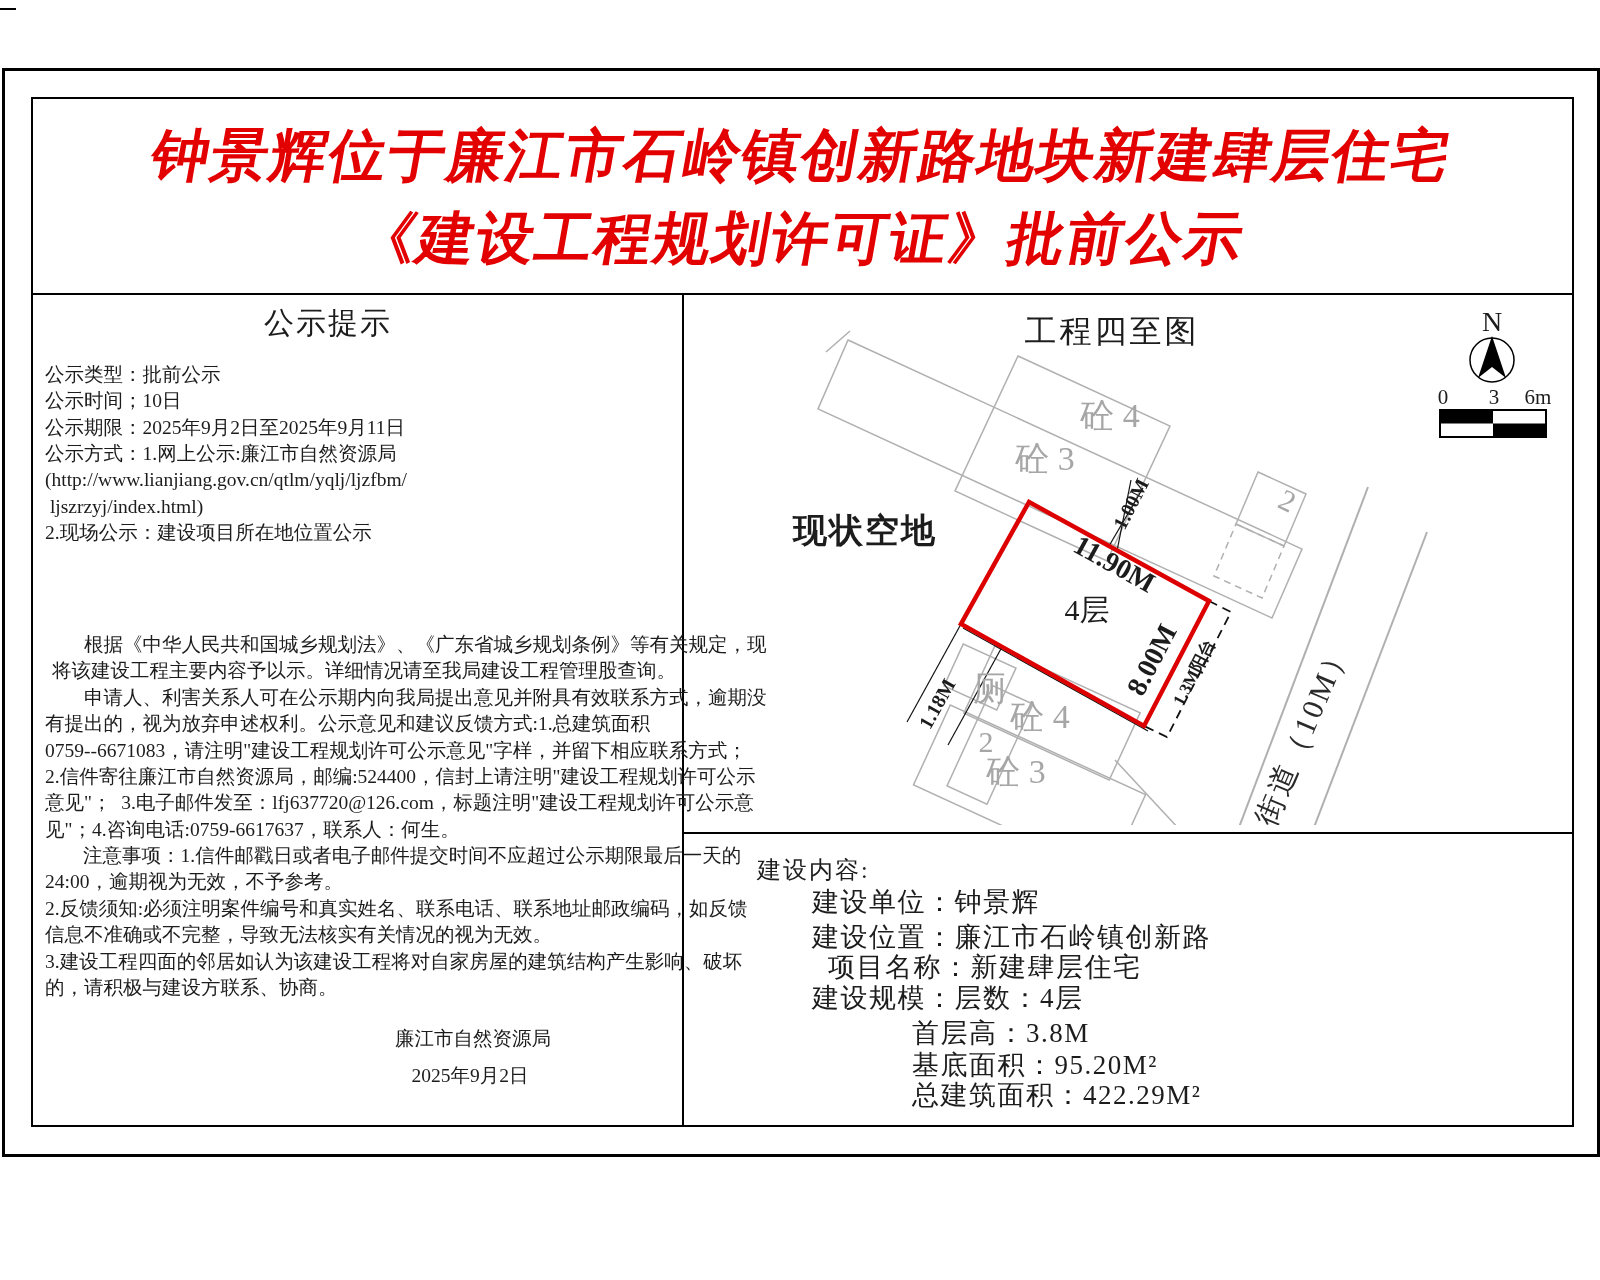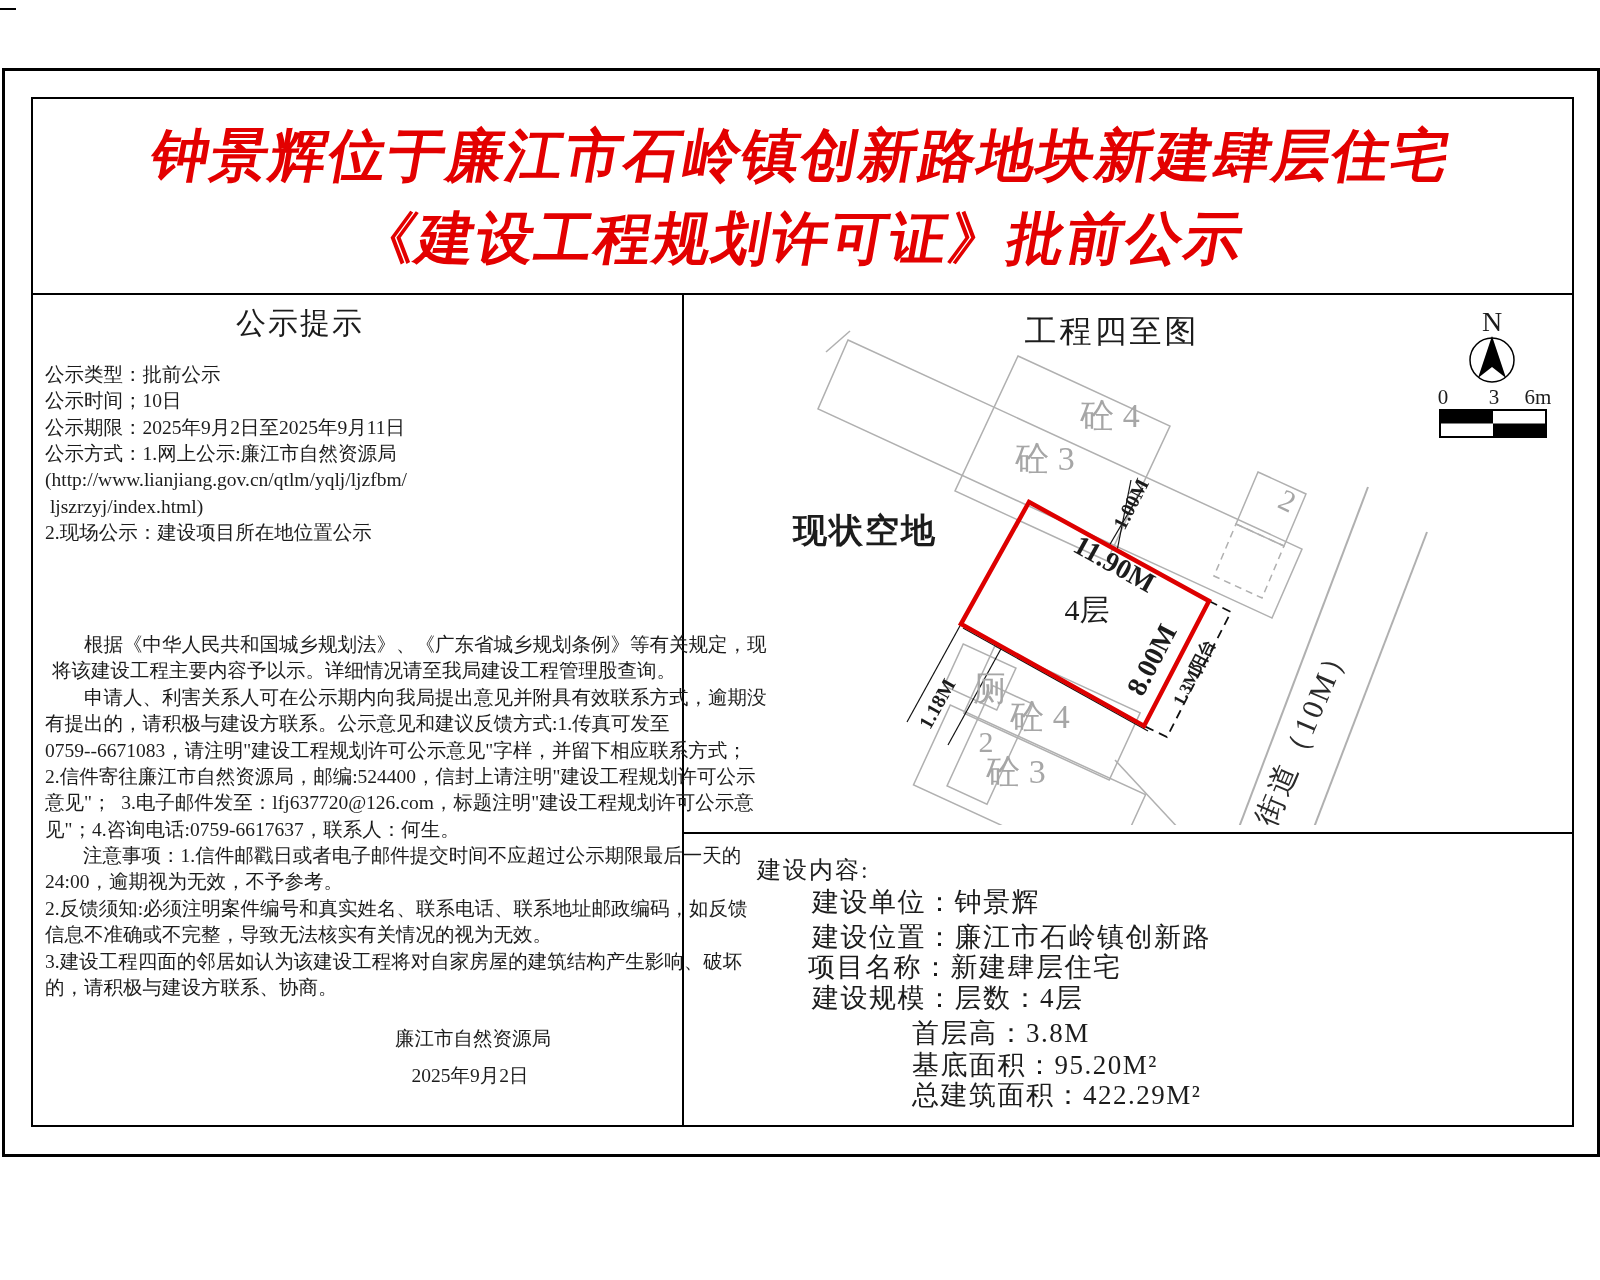--- a/index.html
+++ b/index.html
@@ -7,21 +7,21 @@
         font-family:"Liberation Serif","DejaVu Serif",serif;color:#1c1c1c;}
   .abs{position:absolute;}
   .frame-outer{left:2px;top:68px;width:1592px;height:1083px;border:3px solid #000;}
   .frame-inner{left:31px;top:97px;width:1539px;height:1026px;border:2px solid #000;}
   .divider{background:#000;}
   .scan-mark{left:0;top:8px;width:16px;height:2px;background:#000;}
 
   .title-line{left:31px;width:1541px;text-align:center;color:#e30000;font-weight:bold;
               font-size:57px;letter-spacing:2px;transform:skewX(-10deg);white-space:nowrap;}
 
-  .panel-header{font-size:30px;letter-spacing:2px;white-space:nowrap;}
+  .panel-header{font-size:30px;letter-spacing:2px;white-space:nowrap;margin-left:28px;}
   .line{white-space:pre;font-size:19.5px;line-height:26px;}
   .sig{font-size:19.5px;white-space:nowrap;}
 
   .c-header{font-size:24px;letter-spacing:2px;white-space:nowrap;}
   .c-line{font-size:27px;letter-spacing:1.5px;white-space:nowrap;line-height:28px;}
 
   svg text{font-family:"Liberation Serif","DejaVu Serif",serif;}
   .gray-t{fill:#a6a6a6;}
   .blk-t{fill:#1c1c1c;}
 </style>
@@ -48,21 +48,21 @@
     <div class="abs line" style="left:45px;top:388px;">公示时间；10日</div>
     <div class="abs line" style="left:45px;top:415px;">公示期限：2025年9月2日至2025年9月11日</div>
     <div class="abs line" style="left:45px;top:441px;">公示方式：1.网上公示:廉江市自然资源局</div>
     <div class="abs line" style="left:45px;top:467px;">(http://www.lianjiang.gov.cn/qtlm/yqlj/ljzfbm/</div>
     <div class="abs line" style="left:45px;top:494px;"> ljszrzyj/index.html)</div>
     <div class="abs line" style="left:45px;top:520px;">2.现场公示：建设项目所在地位置公示</div>
 
     <div class="abs line" style="left:45px;top:632px;">　　根据《中华人民共和国城乡规划法》、《广东省城乡规划条例》等有关规定，现</div>
     <div class="abs line" style="left:52px;top:658px;">将该建设工程主要内容予以示。详细情况请至我局建设工程管理股查询。</div>
     <div class="abs line" style="left:45px;top:685px;">　　申请人、利害关系人可在公示期内向我局提出意见并附具有效联系方式，逾期没</div>
-    <div class="abs line" style="left:45px;top:711px;">有提出的，请积极与建设方联系。公示意见和建议反馈方式:1.传真可发至</div>
+    <div class="abs line" style="left:45px;top:711px;">有提出的，视为放弃申述权利。公示意见和建议反馈方式:1.总建筑面积</div>
     <div class="abs line" style="left:45px;top:738px;">0759--6671083，请注明"建设工程规划许可公示意见"字样，并留下相应联系方式；</div>
     <div class="abs line" style="left:45px;top:764px;">2.信件寄往廉江市自然资源局，邮编:524400，信封上请注明"建设工程规划许可公示</div>
     <div class="abs line" style="left:45px;top:790px;">意见"；  3.电子邮件发至：lfj637720@126.com，标题注明"建设工程规划许可公示意</div>
     <div class="abs line" style="left:45px;top:817px;">见"；4.咨询电话:0759-6617637，联系人：何生。</div>
     <div class="abs line" style="left:44px;top:843px;">　　注意事项：1.信件邮戳日或者电子邮件提交时间不应超过公示期限最后一天的</div>
     <div class="abs line" style="left:45px;top:869px;">24:00，逾期视为无效，不予参考。</div>
     <div class="abs line" style="left:45px;top:896px;">2.反馈须知:必须注明案件编号和真实姓名、联系电话、联系地址邮政编码，如反馈</div>
     <div class="abs line" style="left:45px;top:922px;">信息不准确或不完整，导致无法核实有关情况的视为无效。</div>
     <div class="abs line" style="left:45px;top:949px;">3.建设工程四面的邻居如认为该建设工程将对自家房屋的建筑结构产生影响、破坏</div>
     <div class="abs line" style="left:45px;top:975px;">的，请积极与建设方联系、协商。</div>
@@ -138,20 +138,20 @@
       <rect x="1440" y="410" width="53" height="13.5" fill="#000"></rect>
       <rect x="1493" y="423.5" width="53" height="13.5" fill="#000"></rect>
       <rect x="1440" y="410" width="106" height="27" fill="none" stroke="#000" stroke-width="2"></rect>
     </g>
   </svg>
 
   <div>
     <div class="abs c-header" style="left:757px;top:854px;">建设内容:</div>
     <div class="abs c-line" style="left:812px;top:888px;">建设单位：钟景辉</div>
     <div class="abs c-line" style="left:812px;top:923px;">建设位置：廉江市石岭镇创新路</div>
-    <div class="abs c-line" style="left:808px;top:953px;">项目名称：新建肆层住宅</div>
+    <div class="abs c-line" style="left:828px;top:953px;">项目名称：新建肆层住宅</div>
     <div class="abs c-line" style="left:812px;top:984px;">建设规模：层数：4层</div>
     <div class="abs c-line" style="left:912px;top:1019px;">首层高：3.8M</div>
     <div class="abs c-line" style="left:912px;top:1051px;">基底面积：95.20M²</div>
     <div class="abs c-line" style="left:912px;top:1081px;">总建筑面积：422.29M²</div>
   </div>
 
 </div>
 
 </body></html>

